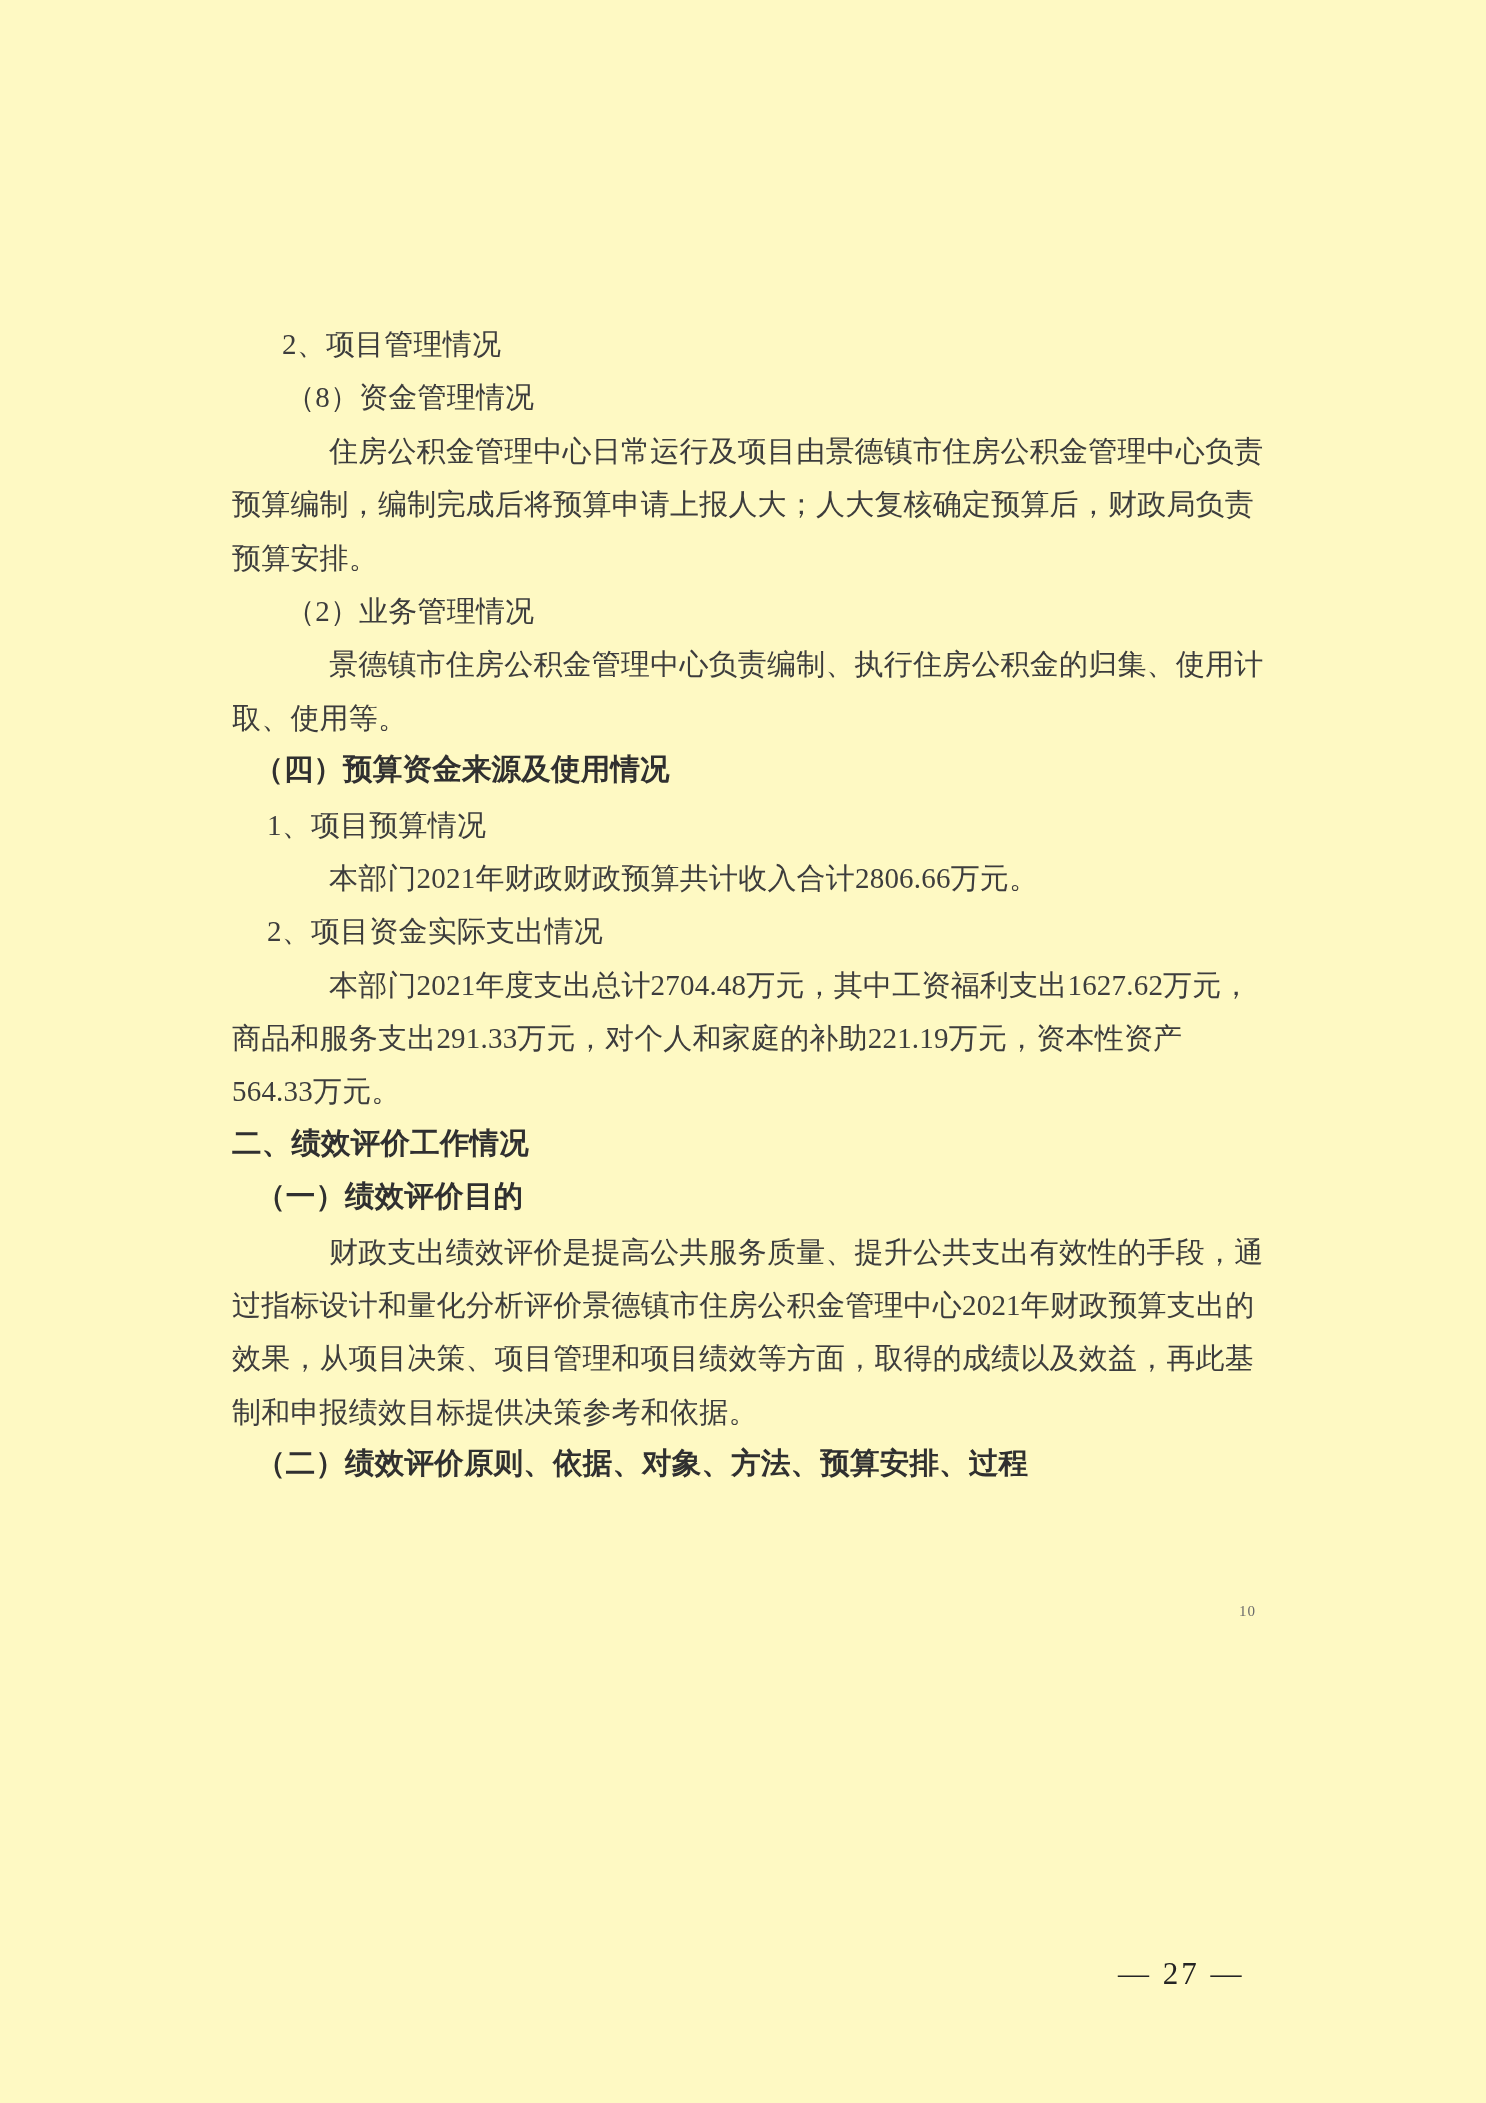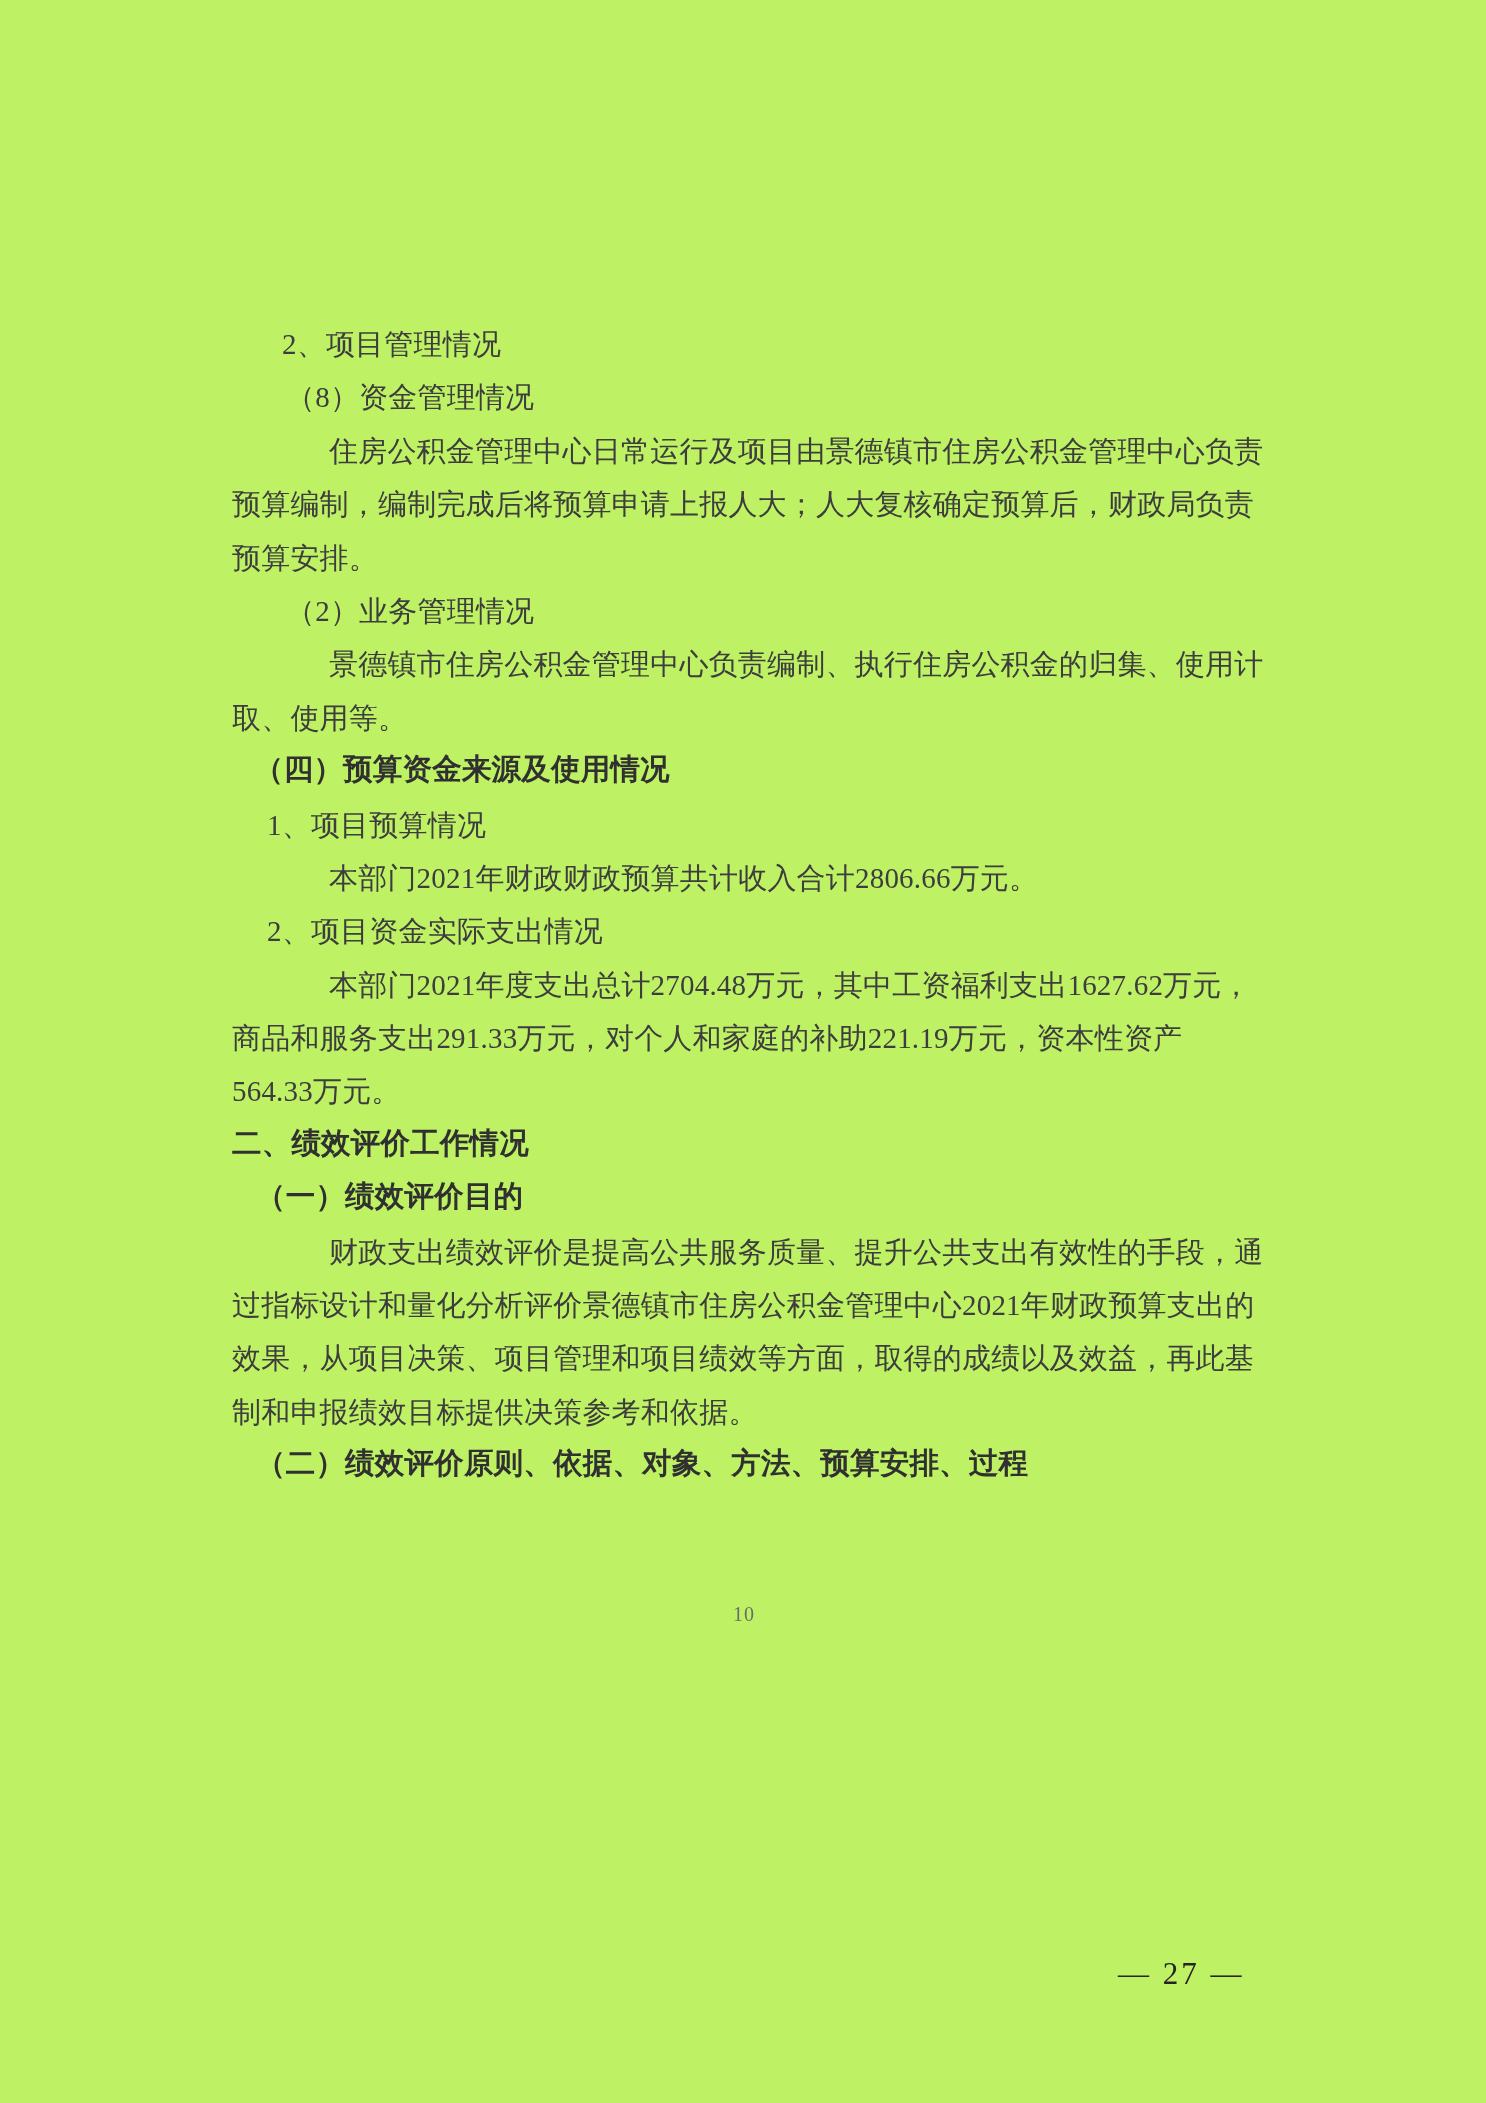--- a/index.html
+++ b/index.html
@@ -5,21 +5,21 @@
   html, body {
     margin: 0;
     padding: 0;
     background: #e8e8e8;
   }
   .page {
     position: relative;
     width: 1486px;
     height: 2103px;
     margin: 0 auto;
-    background: #bef264;
+    background: #fef9c3;
     overflow: hidden;
   }
   .doc-body {
     position: absolute;
     left: 232px;
     top: 318px;
     width: 1024px;
   }
   .line {
     height: 53.4px;
@@ -36,23 +36,23 @@
     font-family: Liberation Mono, monospace;
     font-weight: 700;
     font-size: 29.5px;
     color: #303030;
   }
   .inner-page-number {
     position: absolute;
     left: 232px;
     top: 1603px;
     width: 1024px;
-    text-align: center;
+    text-align: right;
     font-family: "Liberation Serif", "DejaVu Serif", serif;
-    font-size: 20px;
+    font-size: 15px;
     color: #6b6b6b;
     letter-spacing: 1px;
   }
   .outer-page-number {
     position: absolute;
     top: 1956px;
     left: 1118px;
     font-family: "Liberation Serif", "DejaVu Serif", serif;
     font-size: 31px;
     color: #242424;

